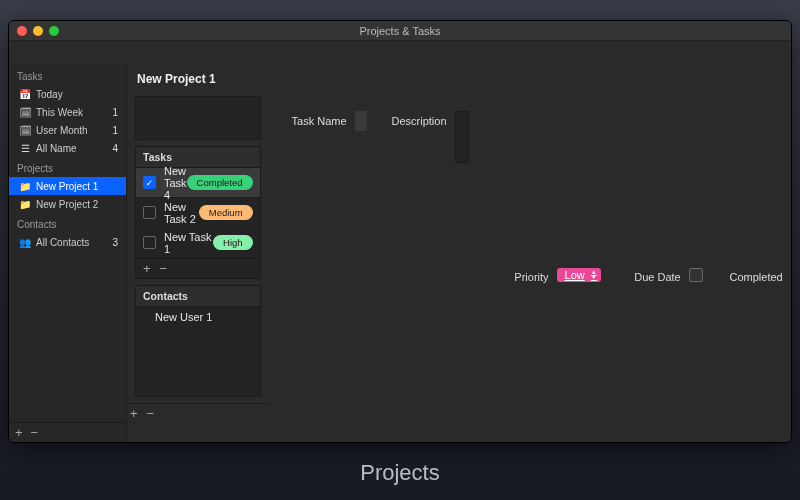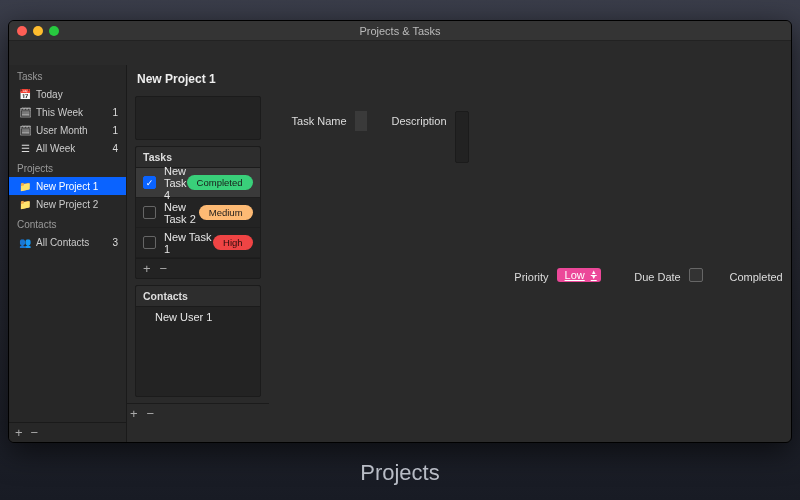--- a/index.html
+++ b/index.html
@@ -119,21 +119,21 @@
     margin-right:8px; display:flex;align-items:center;justify-content:center;
     font-size:9px;color:#fff;
   }
   .chk.checked{background:#0a63ff;border-color:#0a63ff;}
   .task-name{flex:1;font-size:11px;color:#e6e6e6;}
   .badge{
     font-size:9.5px; padding:2px 10px;border-radius:9px;color:#1a1a1a;font-weight:500;
   }
   .b-green{background:#39d07a;}
   .b-yellow{background:#fdba74;}
-  .b-red{background:#ef4444;color:#2a0c0c;}
+  .b-red{background:#86efac;color:#2a0c0c;}
   .panel-footer{
     height:20px;display:flex;align-items:center;gap:9px;
     padding:0 7px;color:#888;border-top:1px solid #1b1b1b;
   }
   .contacts-panel{display:flex;flex-direction:column;height:112px;}
   .contacts-list{flex:1;padding:3px 7px;font-size:11px;color:#e6e6e6;}
   .contacts-list div{padding:1px 12px;}
   .center-footer{
     height:20px;display:flex;align-items:center;gap:9px;
     padding:0 3px;color:#888;border-top:1px solid #1b1b1b;
@@ -206,21 +206,21 @@
               <span class="sb-label">This Week</span>
               <span class="sb-count">1</span>
             </div>
             <div class="sb-item">
               <span class="sb-ico">🗓</span>
               <span class="sb-label">User Month</span>
               <span class="sb-count">1</span>
             </div>
             <div class="sb-item">
               <span class="sb-ico">☰</span>
-              <span class="sb-label">All Week</span>
+              <span class="sb-label">All Name</span>
               <span class="sb-count">4</span>
             </div>
             <div class="sb-group-title">Projects</div>
             <div class="sb-item selected">
               <span class="sb-ico">📁</span>
               <span class="sb-label">New Project 1</span>
               <span class="sb-count"></span>
             </div>
             <div class="sb-item">
               <span class="sb-ico">📁</span>

